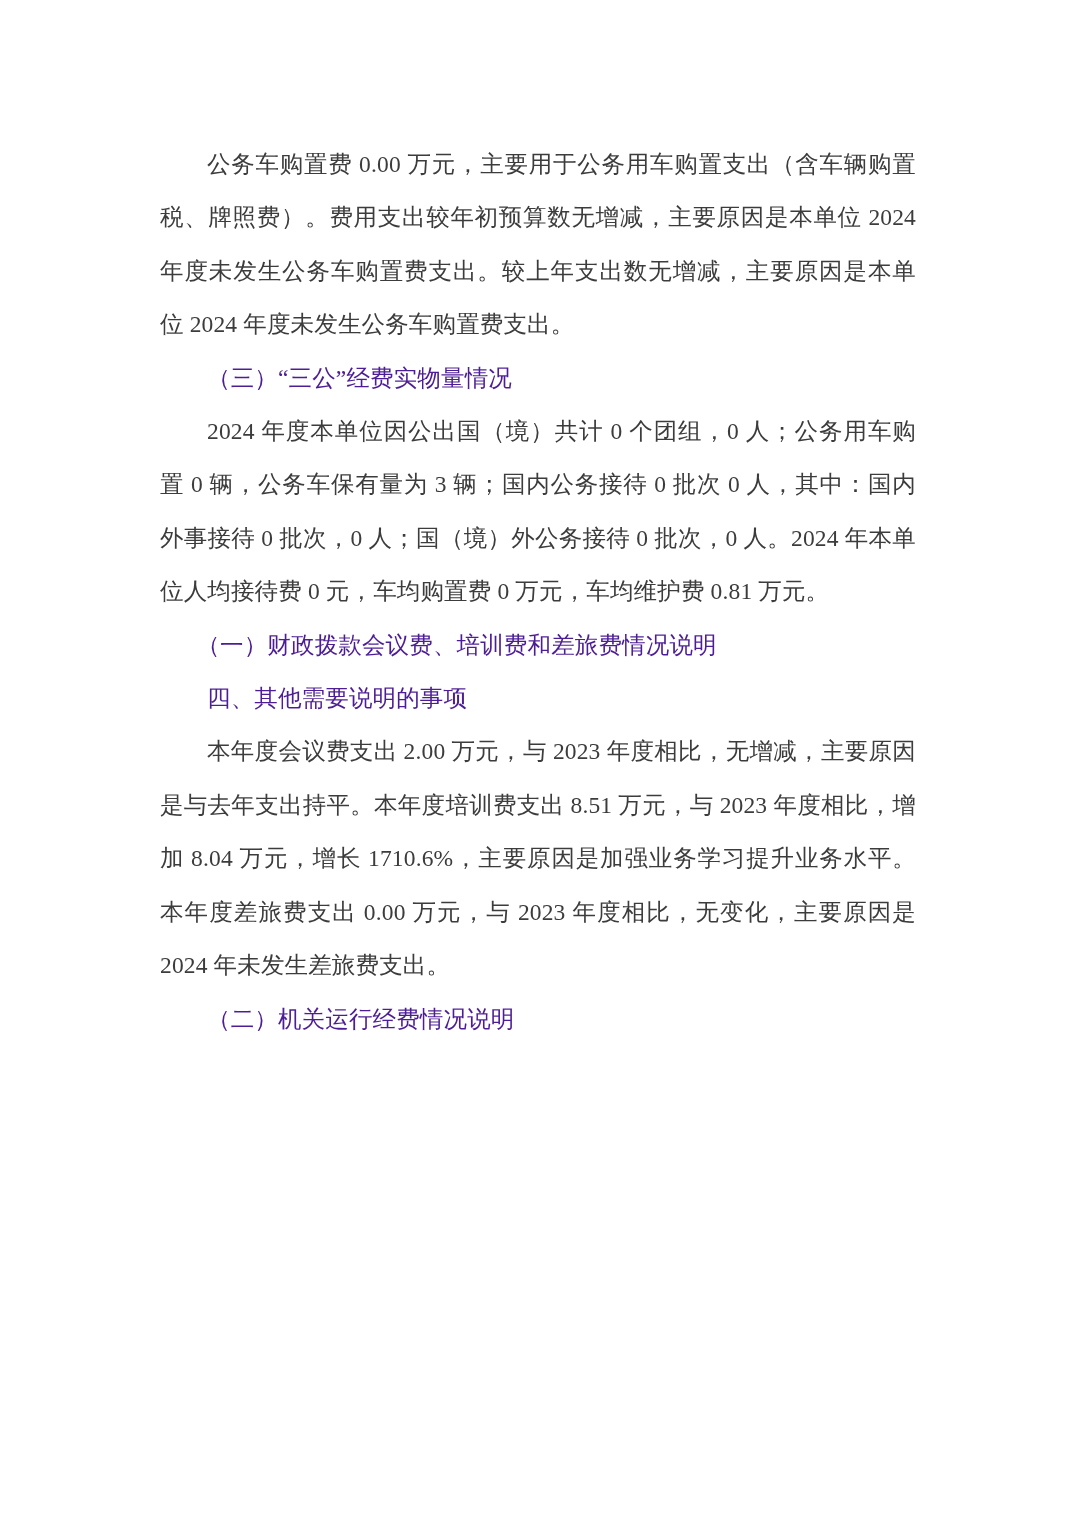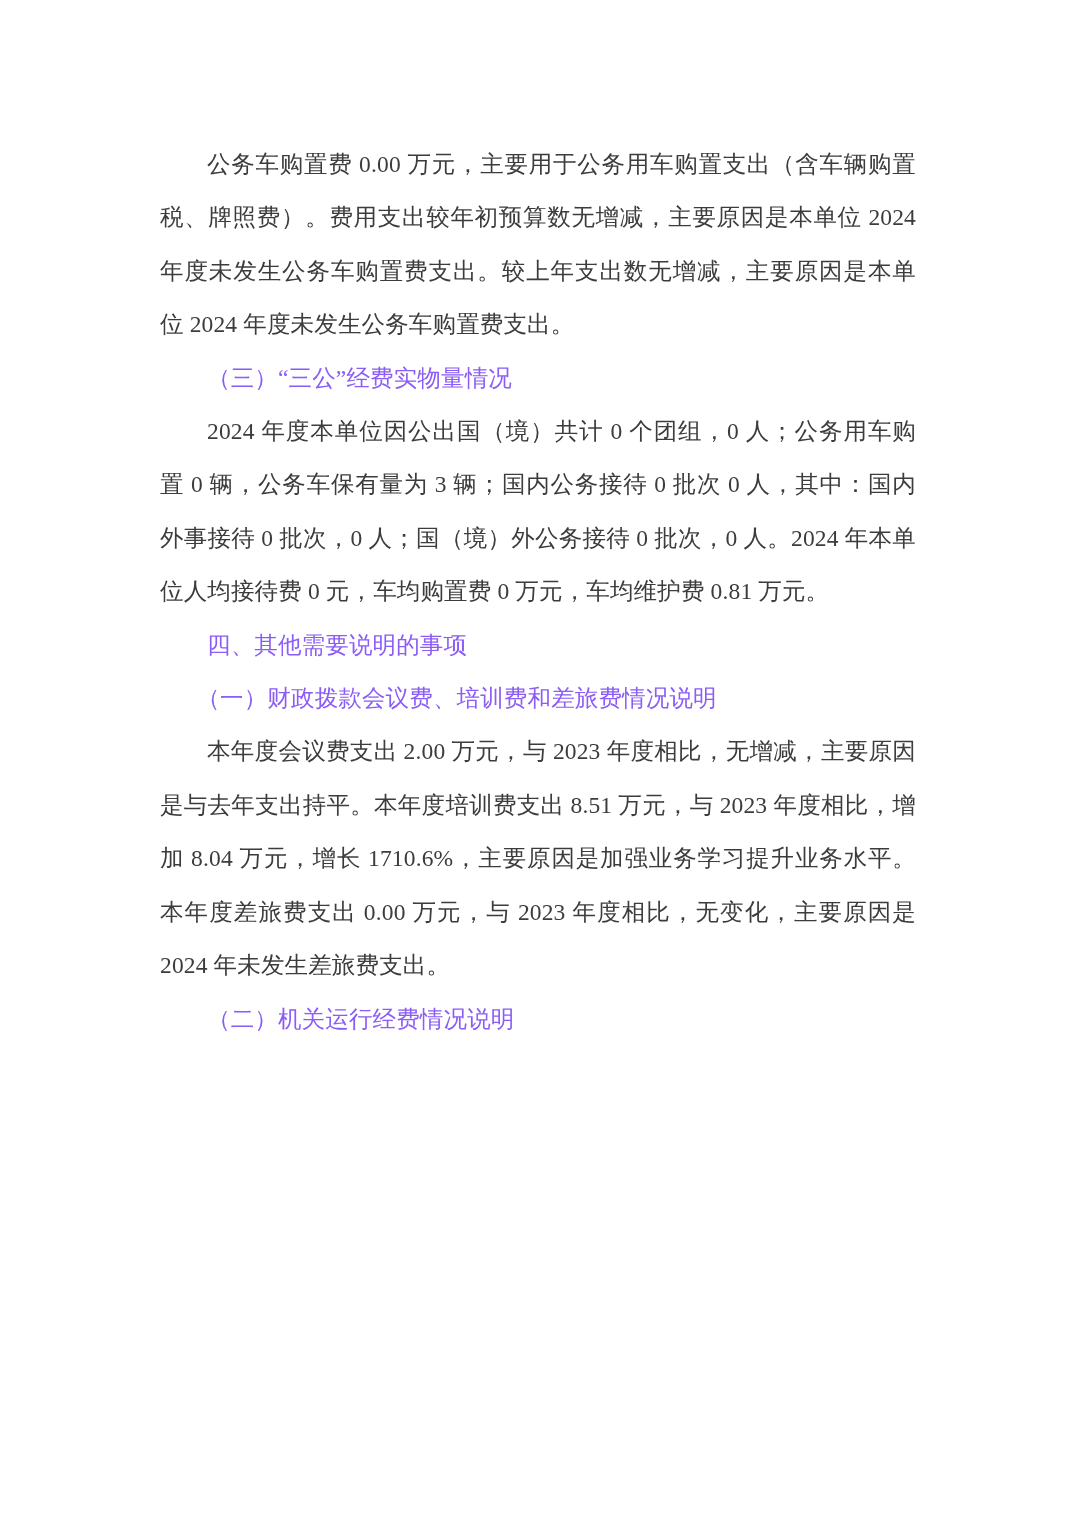--- a/index.html
+++ b/index.html
@@ -34,21 +34,21 @@
     text-justify: inter-character;
     text-indent: 2em;
     letter-spacing: 0.15px;
     font-family: "Liberation Serif", "DejaVu Serif", serif;
     -webkit-font-smoothing: antialiased;
   }
   .heading {
     margin: 0;
     font-size: 23.5px;
     line-height: 53.4px;
-    color: #8b5cf6;
+    color: #4c1d95;
     text-align: left;
     text-indent: 2em;
     letter-spacing: 0.15px;
     font-weight: normal;
     font-family: "Liberation Serif", "DejaVu Serif", serif;
   }
   .heading.tight-indent {
     text-indent: 1.55em;
   }
 </style>
@@ -59,22 +59,22 @@
   <div class="content">
 
     <p class="para">公务车购置费 0.00 万元，主要用于公务用车购置支出（含车辆购置税、牌照费）。费用支出较年初预算数无增减，主要原因是本单位 2024 年度未发生公务车购置费支出。较上年支出数无增减，主要原因是本单位 2024 年度未发生公务车购置费支出。</p>
 
 
 
     <p class="heading">（三）“三公”经费实物量情况</p>
 
     <p class="para">2024 年度本单位因公出国（境）共计 0 个团组，0 人；公务用车购置 0 辆，公务车保有量为 3 辆；国内公务接待 0 批次 0 人，其中：国内外事接待 0 批次，0 人；国（境）外公务接待 0 批次，0 人。2024 年本单位人均接待费 0 元，车均购置费 0 万元，车均维护费 0.81 万元。</p>
 
+    <p class="heading tight-indent">（一）财政拨款会议费、培训费和差旅费情况说明</p>
+
     <p class="heading">四、其他需要说明的事项</p>
-
-    <p class="heading tight-indent">（一）财政拨款会议费、培训费和差旅费情况说明</p>
 
     <p class="para">本年度会议费支出 2.00 万元，与 2023 年度相比，无增减，主要原因是与去年支出持平。本年度培训费支出 8.51 万元，与 2023 年度相比，增加 8.04 万元，增长 1710.6%，主要原因是加强业务学习提升业务水平。本年度差旅费支出 0.00 万元，与 2023 年度相比，无变化，主要原因是 2024 年未发生差旅费支出。</p>
 
     <p class="heading">（二）机关运行经费情况说明</p>
 
   </div>
 </div>
 
 </body></html>

